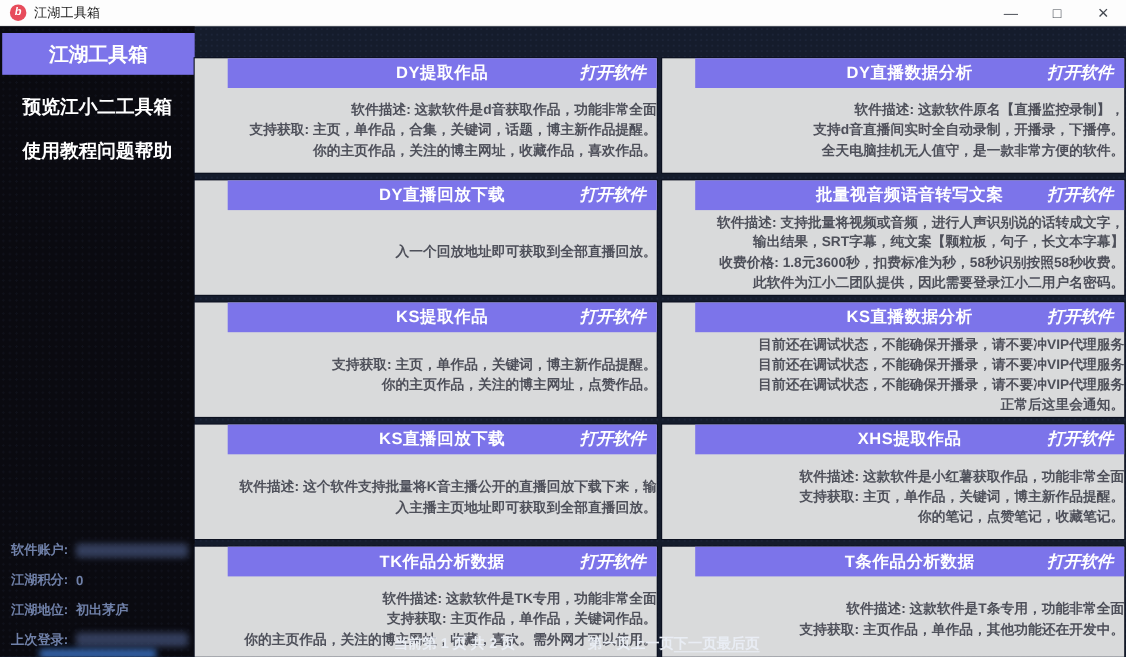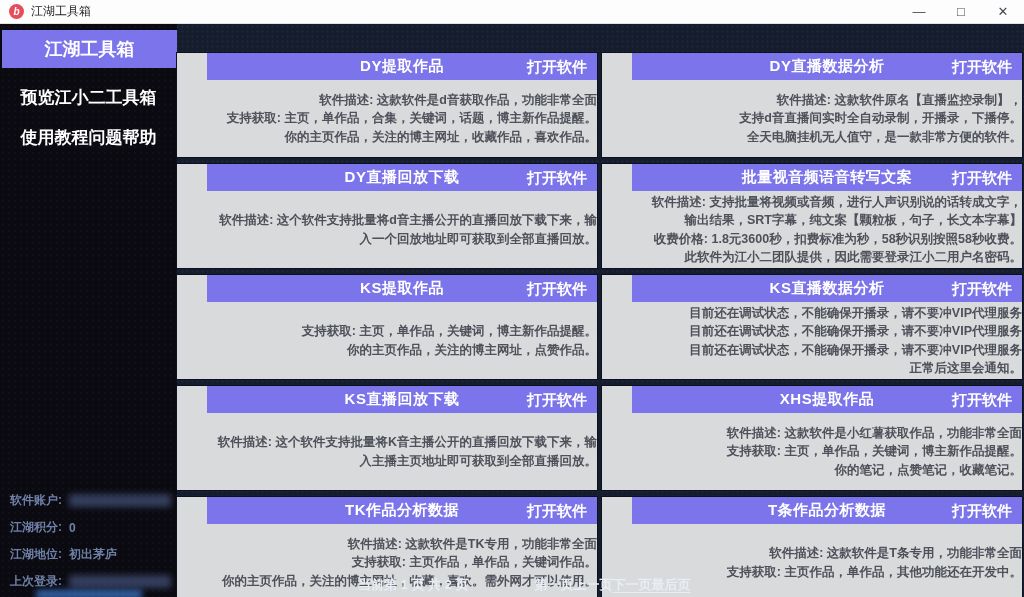--- a/index.html
+++ b/index.html
@@ -40,21 +40,21 @@
                 background:#3f7ad0; filter:blur(3px); opacity:0.8; border-radius:2px; }
 
   
   .main { position:absolute; left:177px; top:0; right:0; bottom:0; }
   .grid { position:absolute; top:29px; left:0; right:2px;
           display:grid; grid-template-columns:1fr 1fr; column-gap:5px; row-gap:7px; grid-auto-rows:104px; }
   .card { background:#d9dadb; display:flex; flex-direction:column; box-shadow:0 0 0 1px #0c1120;padding-left:30px; }
   .card-header { flex:0 0 27px; background:#7c74ea; position:relative;
                  display:flex; align-items:center; justify-content:center; }
   .card-title { color:#fff; font-weight:bold; font-size:15px; letter-spacing:0.5px; }
-  .card-open-btn { position:absolute; right:10px; top:0; line-height:27px; color:#fff; font-weight:bold; font-size:15px; cursor:pointer; }
+  .card-open-btn { position:absolute; right:10px; top:0; line-height:27px; color:#fff; font-weight:bold; font-size:15px; cursor:pointer;font-style:italic; }
   .card-body { flex:1; display:flex; flex-direction:column; justify-content:center; align-items:flex-end; overflow:hidden; }
   .desc-line { font-size:12.5px; line-height:18.5px; color:#4e505a; font-weight:600; white-space:nowrap; }
 
   
   .pagination { position:absolute; left:0; right:0; bottom:0; height:21px;
                 display:flex; align-items:flex-start; color:#e9edf4; font-size:13px; font-weight:bold; }
   .page-status { margin-left:181px; white-space:nowrap; }
   .page-link { cursor:pointer; white-space:nowrap; }
   .page-link.first { margin-left:66px; }
   .page-link.underline { text-decoration:underline; text-underline-offset:3px; }
@@ -128,21 +128,20 @@
               <div class="desc-line">支持d音直播间实时全自动录制，开播录，下播停。</div>
               <div class="desc-line">全天电脑挂机无人值守，是一款非常方便的软件。</div>
             </div>
           </div>
           <div class="card">
             <div class="card-header">
               <span class="card-title">DY直播回放下载</span>
               <span class="card-open-btn">打开软件</span>
             </div>
             <div class="card-body">
-              <div class="desc-line">软件描述: 这个软件支持批量将d音主播公开的直播回放下载下来，输</div>
               <div class="desc-line">入一个回放地址即可获取到全部直播回放。</div>
             </div>
           </div>
           <div class="card">
             <div class="card-header">
               <span class="card-title">批量视音频语音转写文案</span>
               <span class="card-open-btn">打开软件</span>
             </div>
             <div class="card-body">
               <div class="desc-line">软件描述: 支持批量将视频或音频，进行人声识别说的话转成文字，</div>

